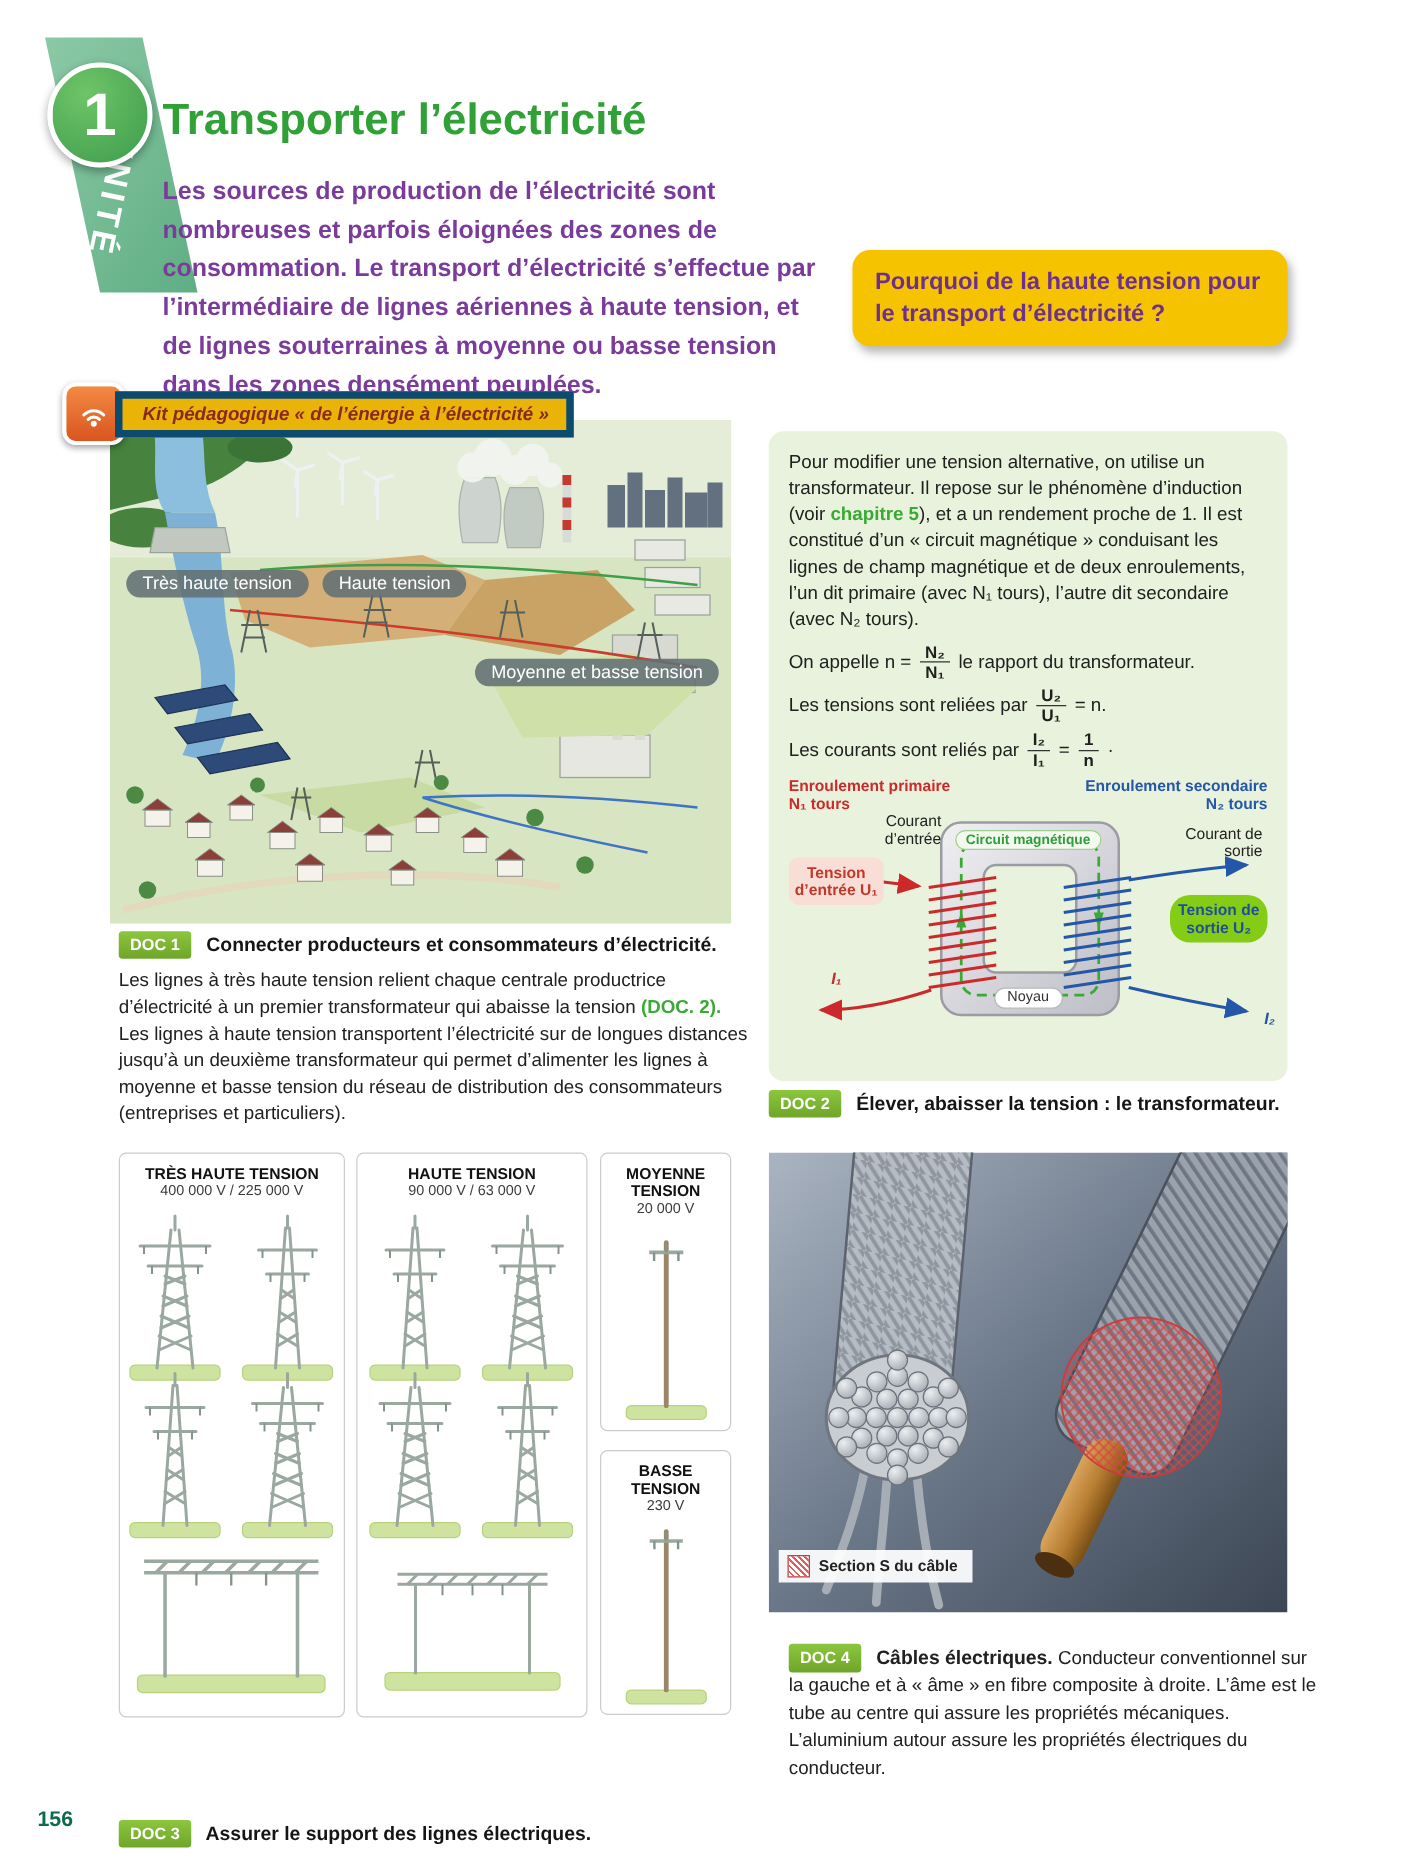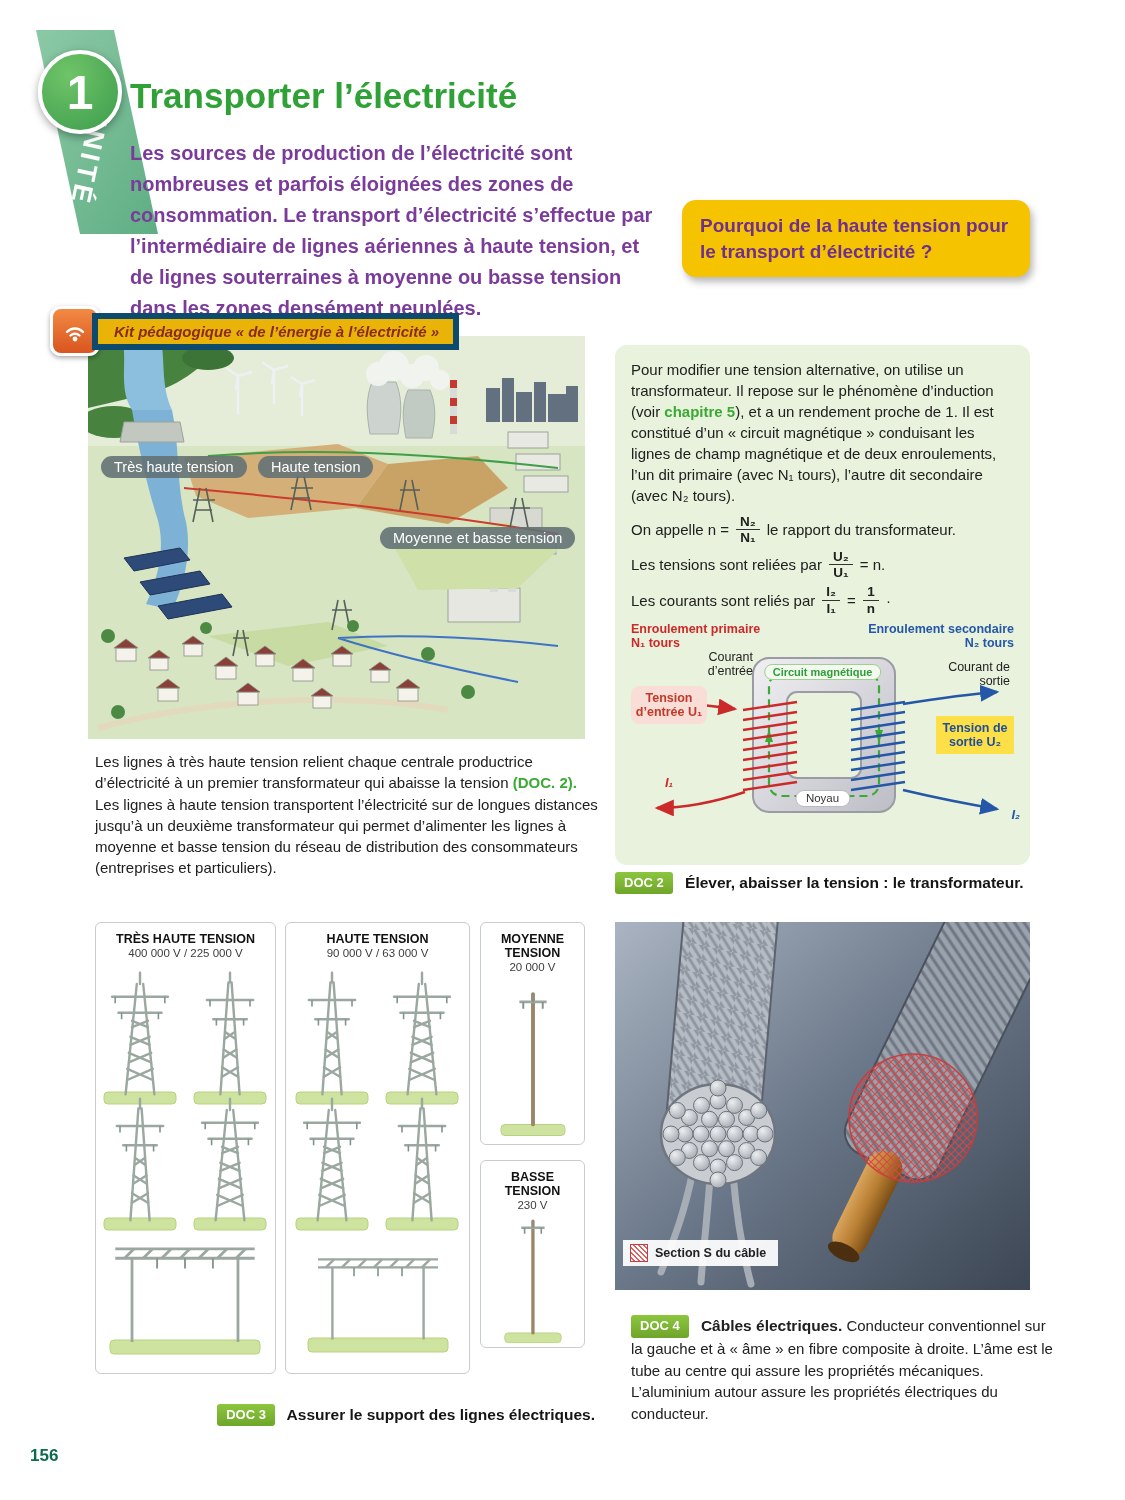--- a/index.html
+++ b/index.html
@@ -63,44 +63,44 @@
 
   .diagram{position:relative;width:383px;height:212px;margin-top:8px;}
   .diagram svg{position:absolute;inset:0;width:100%;height:100%;}
   .dlbl{position:absolute;font-size:12.5px;line-height:1.15;}
   .d-primary{left:0;top:-2px;color:#cc2a2a;font-weight:bold;}
   .d-secondary{right:0;top:-2px;color:#2457a8;font-weight:bold;text-align:right;}
   .d-cin{left:50px;top:26px;width:72px;text-align:right;color:#222;}
   .d-cout{right:4px;top:36px;width:64px;text-align:right;color:#222;}
   .d-vin{left:0;top:62px;width:72px;background:#f8ded6;border-radius:8px;color:#c2392b;
          font-weight:bold;text-align:center;padding:5px 2px;font-size:12.5px;}
-  .d-vout{right:0;top:92px;width:74px;background:#fde047;border-radius:0;color:#1f4e9c;
+  .d-vout{right:0;top:92px;width:74px;background:#84cc16;border-radius:16px;color:#1f4e9c;
           font-weight:bold;text-align:center;padding:5px 2px;font-size:12.5px;}
   .d-i1{left:34px;top:152px;color:#cc2a2a;font-weight:bold;font-style:italic;font-size:13px;}
   .d-i2{right:-6px;top:184px;color:#2457a8;font-weight:bold;font-style:italic;font-size:13px;}
   .d-noyau{left:50%;transform:translateX(-50%);top:166px;background:#fff;border:1px solid #b9b9c0;
            border-radius:9px;padding:1px 10px;font-size:11.5px;color:#333;}
   .d-circuit{left:50%;transform:translateX(-50%);top:40px;background:#f3f9ee;border:1px solid #9ed08e;
              border-radius:9px;padding:1px 8px;font-size:11px;font-weight:bold;color:#2e9e3a;white-space:nowrap;}
 
   .doc2cap{position:absolute;left:615px;top:872px;width:428px;}
 
   
   .doc3fig{position:absolute;left:90px;top:920px;width:497px;height:456px;}
   .t-box{position:absolute;background:#fff;border:1px solid #c8cfc8;border-radius:6px;
          box-sizing:border-box;display:flex;flex-direction:column;}
   .t-box h3{margin:9px 6px 1px;font-size:12.5px;font-weight:bold;text-align:center;color:#111;}
   .t-box .sub{font-size:11.5px;color:#3c3c3c;text-align:center;margin-bottom:2px;}
   .t-box svg{flex:1;width:100%;}
   .boxA{left:5px;top:2px;width:181px;height:452px;}
   .boxB{left:195px;top:2px;width:185px;height:452px;}
   .boxC{left:390px;top:2px;width:105px;height:223px;}
-  .boxD{left:390px;top:240px;width:105px;height:188px;}
+  .boxD{left:390px;top:240px;width:105px;height:212px;}
   .boxC h3,.boxD h3{padding:0 10px;}
-  .doc3cap{position:absolute;left:95px;top:1404px;width:500px;text-align:right;}
+  .doc3cap{position:absolute;left:95px;top:1456px;width:500px;}
 
   
   .photo-wrap{position:absolute;left:615px;top:922px;width:415px;height:368px;}
   .photo-wrap svg{display:block;width:100%;height:100%;}
   .section-tag{position:absolute;left:8px;bottom:24px;background:rgba(255,255,255,.93);
                padding:4px 12px 4px 7px;display:flex;align-items:center;gap:7px;
                font-size:12.5px;font-weight:bold;color:#222;}
   .swatch{width:16px;height:16px;border:1px solid #cc3b3b;flex:0 0 auto;
           background:repeating-linear-gradient(45deg,#fff,#fff 2px,#e06060 2px,#e06060 3.5px);}
   .doc4cap{position:absolute;left:613px;top:1300px;width:424px;font-size:15px;line-height:1.45;color:#202020;margin-left:18px;}
@@ -320,20 +320,24 @@
           <circle cx="380" cy="356" r="7"></circle>
           <circle cx="30" cy="376" r="7"></circle>
       </g>
     </svg>
     <div class="pill pill1">Très haute tension</div>
     <div class="pill pill2">Haute tension</div>
     <div class="pill pill3">Moyenne et basse tension</div>
   </div>
 
   <div class="doc1">
+    <div class="cap">
+      <span class="doc-tag">DOC 1</span>
+      <span>Connecter producteurs et consommateurs d’électricité.</span>
+    </div>
     <p class="body">
       <span>Les lignes à très haute tension relient chaque centrale productrice d’électricité à un premier transformateur qui abaisse la tension </span><span class="green">(DOC. 2).</span><span> Les lignes à haute tension transportent l’électricité sur de longues distances jusqu’à un deuxième transformateur qui permet d’alimenter les lignes à moyenne et basse tension du réseau de distribution des consommateurs (entreprises et particuliers).</span>
     </p>
   </div>
 
   <div class="rpanel">
     <p>
       <span>Pour modifier une tension alternative, on utilise un transformateur. Il repose sur le phénomène d’induction (voir </span><strong class="green">chapitre 5</strong><span>), et a un rendement proche de 1. Il est constitué d’un « circuit magnétique » conduisant les lignes de champ magnétique et de deux enroulements, l’un dit primaire (avec N₁ tours), l’autre dit secondaire (avec N₂ tours).</span>
     </p>
     <div class="formula">

